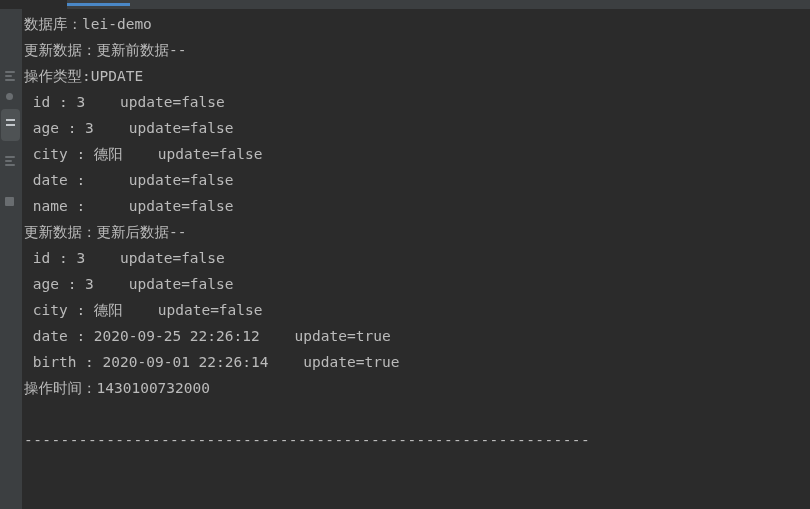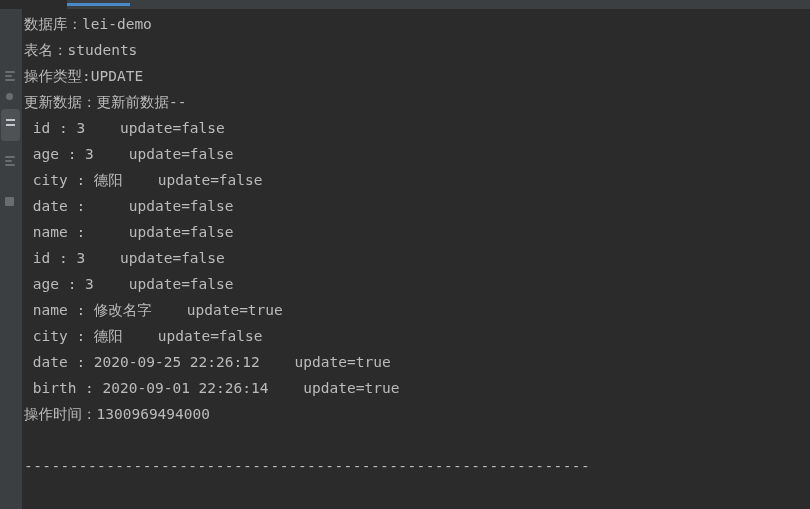--- a/index.html
+++ b/index.html
@@ -155,33 +155,32 @@
         <span class="bar b3"></span>
     </div>
     <div class="gutter-icon i4">
       <span class="bar b1" style="left:3px;top:3px;width:9px;height:9px;"></span>
     </div>
   </div>
 
   <div class="console">
     <div class="console-lines">
       <div class="line">数据库：lei-demo</div>
-      <div class="line">表名：students</div>
+      <div class="line">更新数据：更新前数据--</div>
       <div class="line">操作类型:UPDATE</div>
-      <div class="line">更新数据：更新前数据--</div>
       <div class="line"> id : 3    update=false</div>
       <div class="line"> age : 3    update=false</div>
       <div class="line"> city : 德阳    update=false</div>
       <div class="line"> date :     update=false</div>
       <div class="line"> name :     update=false</div>
+      <div class="line">更新数据：更新后数据--</div>
       <div class="line"> id : 3    update=false</div>
       <div class="line"> age : 3    update=false</div>
-      <div class="line"> name : 修改名字    update=true</div>
       <div class="line"> city : 德阳    update=false</div>
       <div class="line"> date : 2020-09-25 22:26:12    update=true</div>
       <div class="line"> birth : 2020-09-01 22:26:14    update=true</div>
-      <div class="line">操作时间：1300969494000</div>
+      <div class="line">操作时间：1430100732000</div>
       <div class="line blank"></div>
       <div class="line sep">--------------------------------------------------------------</div>
     </div>
   </div>
 
 </div>
 
 </body></html>

